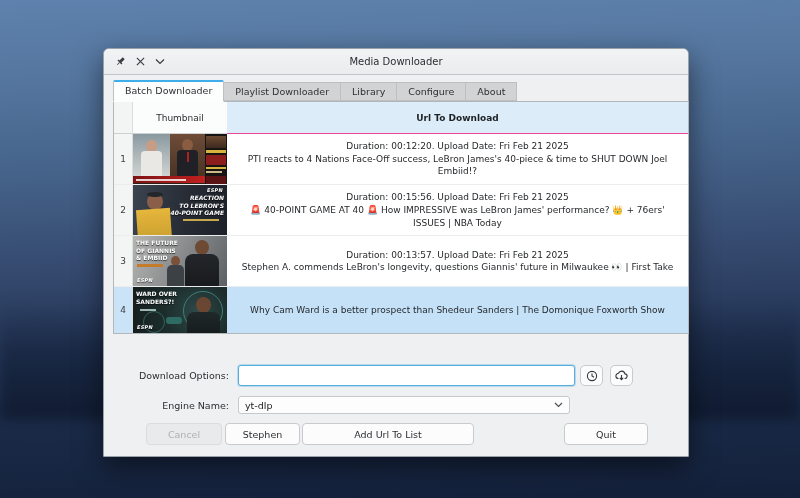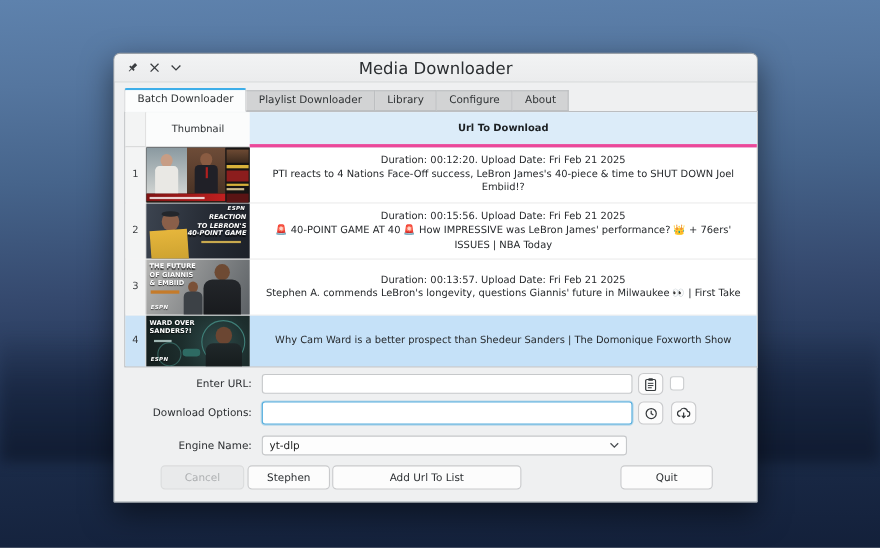--- a/index.html
+++ b/index.html
@@ -20,21 +20,21 @@
     background:#eff0f1; border:1px solid #9aa1a8; border-radius:6px 6px 1px 1px;
     box-shadow:0 10px 28px rgba(0,0,0,.5);
   }
   .titlebar {
     position:relative; height:26px; border-bottom:1px solid #c2c5c7;
     background:linear-gradient(#f2f3f4,#ebeced); border-radius:5px 5px 0 0;
     display:flex; align-items:center; padding:0 9px;
   }
   .titlebar .title {
     position:absolute; left:0; right:0; text-align:center;
-    font-size:15px; color:#2b2e31;
+    font-size:10px; color:#2b2e31;
   }
   .tb-icon { width:14px; height:14px; display:flex; align-items:center; justify-content:center; color:#3a3d40; }
   .tb-icon + .tb-icon { margin-left:6px; }
   .tb-right { margin-left:auto; }
   
   .tabbar { position:absolute; top:31px; left:9px; display:flex; align-items:flex-end; z-index:3; }
   .tab {
     height:19px; line-height:17px; padding:0 11px; font-size:9.5px; color:#2f3234;
     background:#d2d3d4; border:1px solid #bdbfc1; border-left:none;
   }
@@ -44,21 +44,21 @@
     margin-bottom:-1px; border-bottom:1px solid #fcfdfd; border-radius:2px 2px 0 0;
   }
   
   .table {
     position:absolute; top:52px; left:9px; width:576px; height:233px;
     background:#fff; border:1px solid #b4b7ba; display:flex; flex-direction:column;
   }
   .thead { display:flex; height:32px; flex:none; }
   .corner { width:19px; background:#f3f4f4; border-right:1px solid #dcdddd; border-bottom:1px solid #cfd0d1; }
   .th-thumb { width:94px; background:#fbfcfc; border-bottom:1px solid #cfd0d1; font-size:9px; color:#2b2e31; display:flex; align-items:center; justify-content:center; }
-  .th-url { flex:1; background:#dcecf9; border-bottom:3px solid #ec4899; font-size:9px; font-weight:bold; color:#1d2124; display:flex; align-items:center; justify-content:center; }
+  .th-url { flex:1; background:#dcecf9; border-bottom:1px solid #ec4899; font-size:9px; font-weight:bold; color:#1d2124; display:flex; align-items:center; justify-content:center; }
   .trow { display:flex; border-bottom:1px solid #ececec; }
   .trow:last-child { border-bottom:none; }
   .rownum { width:19px; background:#f3f4f4; border-right:1px solid #dcdddd; font-size:9px; color:#3a3d40; display:flex; align-items:center; justify-content:center; }
   .thumbcell { width:94px; position:relative; overflow:hidden; background:#111; }
   .urlcell {
     flex:1; display:flex; flex-direction:column; justify-content:center; align-items:center;
     text-align:center; font-size:9px; line-height:12.6px; color:#26292c; padding:1px 10px;
   }
   .trow.selected .urlcell { background:#c5e1f8; }
   .trow.selected .rownum { background:#cbe3f7; }
@@ -219,32 +219,20 @@
         <div class="abs" style="left:33px;top:30px;width:16px;height:7px;background:#2e6b63;border-radius:3px"></div>
         <div class="abs" style="left:7px;top:22px;width:16px;height:2px;background:#9fb6b3"></div>
         <div class="espn" style="left:4px;bottom:3px">ESPN</div>
       </div>
       <div class="urlcell">
         <div>Why Cam Ward is a better prospect than Shedeur Sanders | The Domonique Foxworth Show</div>
       </div>
     </div>
   </div>
 
-  <div class="frow" style="top:291px;height:18px;width:568px">
-    <div class="flabel">Enter URL:</div>
-    <input class="tinput" type="text" value="" style="">
-    <div class="icon-btn" style="left:467px;width:23px;height:20px;top:-1px">
-      <svg width="11" height="13" viewBox="0 0 11 13">
-          <rect x="1" y="2" width="9" height="10" rx="1.2" fill="none" stroke="#34383b" stroke-width="1.1"></rect>
-          <rect x="3.4" y="0.8" width="4.2" height="2.4" rx="0.8" fill="#34383b"></rect>
-          <path d="M3 5.5 h5 M3 7.5 h5 M3 9.5 h3.5" stroke="#34383b" stroke-width="0.9"></path>
-        </svg>
-    </div>
-    <div class="checkbox" style="left:496px;top:2px"></div>
-  </div>
 
   <div class="frow" style="top:347px;height:18px;width:568px">
     <div class="flabel">Engine Name:</div>
     <div class="select">
       <span>yt-dlp</span>
       <svg width="9" height="6" viewBox="0 0 9 6">
           <polyline points="1,1 4.5,4.5 8,1" fill="none" stroke="#4a4e52" stroke-width="1.2"></polyline>
         </svg>
     </div>
   </div>

